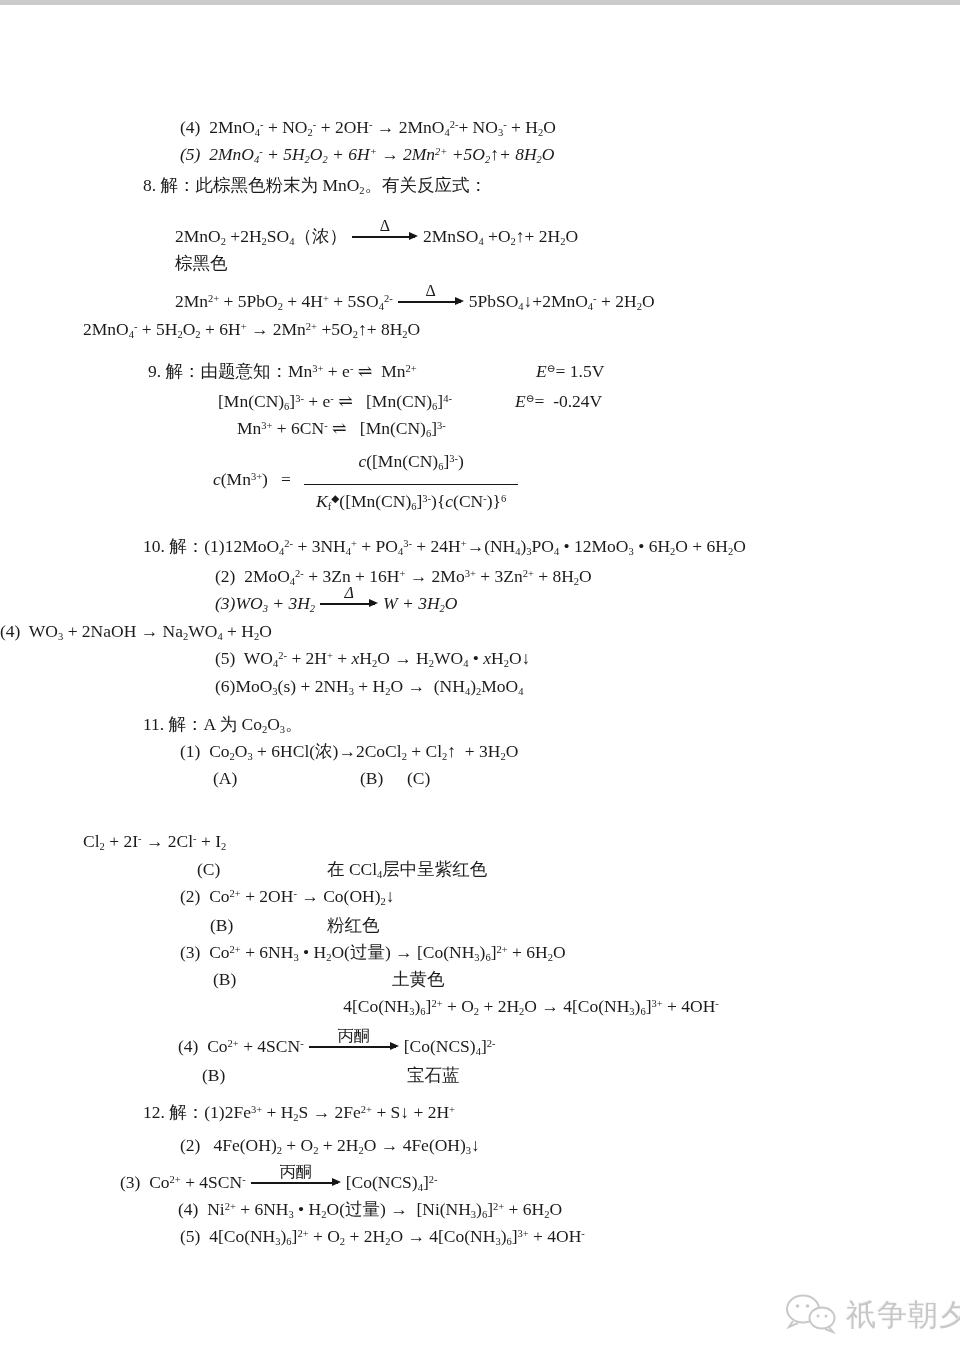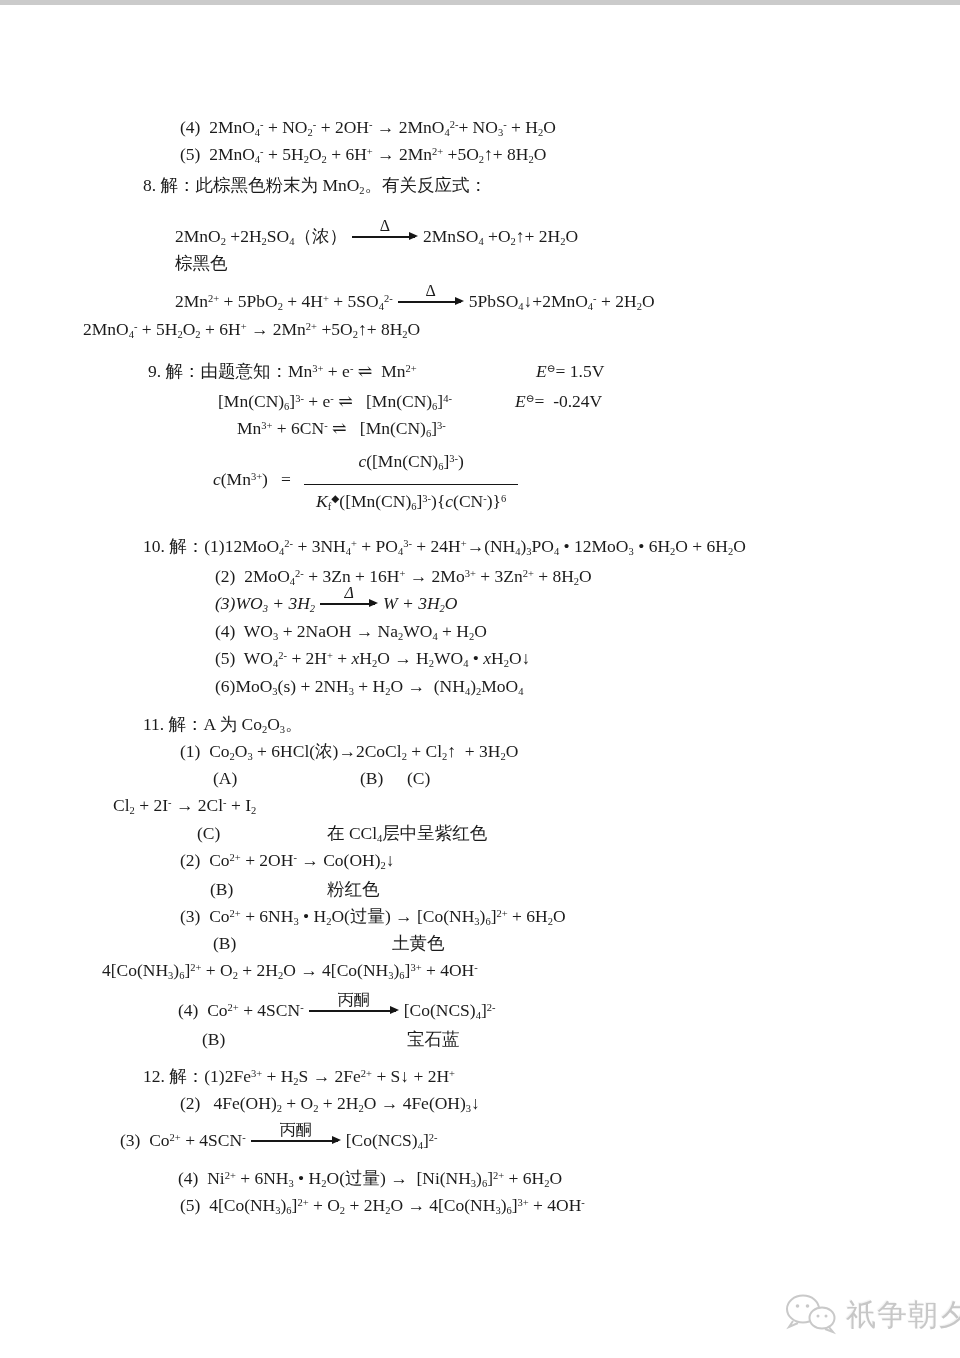--- a/index.html
+++ b/index.html
@@ -35,52 +35,52 @@
     font-family:"Liberation Sans","DejaVu Sans",sans-serif;white-space:pre;
   }
 </style>
 </head>
 <body style="background: rgb(255, 255, 255); color: rgb(27, 27, 27);">
 
 <div id="top-strip" style="background: rgb(203, 203, 203);"></div>
 
 <div id="doc">
     <div class="line" style="padding-left: 180px;"><span class="txt">(4)  2MnO<sub>4</sub><sup>-</sup> + NO<sub>2</sub><sup>-</sup> + 2OH<sup>-</sup> → 2MnO<sub>4</sub><sup>2-</sup>+ NO<sub>3</sub><sup>-</sup> + H<sub>2</sub>O</span></div>
-    <div class="line" style="padding-left: 180px;"><span class="txt">(5)  2MnO<sub>4</sub><sup>-</sup> + 5H<sub>2</sub>O<sub>2</sub> + 6H<sup>+</sup> → 2Mn<sup>2+</sup> +5O<sub>2</sub>↑+ 8H<sub>2</sub>O</span></div>
+    <div class="line" style="padding-left: 180px; font-style: italic;"><span class="txt">(5)  2MnO<sub>4</sub><sup>-</sup> + 5H<sub>2</sub>O<sub>2</sub> + 6H<sup>+</sup> → 2Mn<sup>2+</sup> +5O<sub>2</sub>↑+ 8H<sub>2</sub>O</span></div>
     <div class="line" style="margin-top: 4px; padding-left: 143px;"><span class="txt">8. 解：此棕黑色粉末为 MnO<sub>2</sub>。有关反应式：</span></div>
     <div class="line" style="margin-top: 24px; padding-left: 175px;"><span class="txt">2MnO<sub>2</sub> +2H<sub>2</sub>SO<sub>4</sub>（浓）</span><span class="larrow" style="width: 66px;"><span class="albl">Δ</span><span class="ashaft"></span></span><span class="txt">2MnSO<sub>4</sub> +O<sub>2</sub>↑+ 2H<sub>2</sub>O</span></div>
     <div class="line" style="padding-left: 175px;"><span class="txt">棕黑色</span></div>
     <div class="line" style="margin-top: 11px; padding-left: 175px;"><span class="txt">2Mn<sup>2+</sup> + 5PbO<sub>2</sub> + 4H<sup>+</sup> + 5SO<sub>4</sub><sup>2-</sup></span><span class="larrow" style="width: 66px;"><span class="albl">Δ</span><span class="ashaft"></span></span><span class="txt">5PbSO<sub>4</sub>↓+2MnO<sub>4</sub><sup>-</sup> + 2H<sub>2</sub>O</span></div>
     <div class="line" style="margin-top: 1px; padding-left: 83px;"><span class="txt">2MnO<sub>4</sub><sup>-</sup> + 5H<sub>2</sub>O<sub>2</sub> + 6H<sup>+</sup> → 2Mn<sup>2+</sup> +5O<sub>2</sub>↑+ 8H<sub>2</sub>O</span></div>
     <div class="line" style="margin-top: 15px; padding-left: 148px;"><span class="txt">9. 解：由题意知：Mn<sup>3+</sup> + e<sup>-</sup> ⇌  Mn<sup>2+</sup></span><span class="txt" style="position: absolute; left: 536px;"><i>E</i><sup>⊖</sup>= 1.5V</span></div>
     <div class="line" style="margin-top: 3px; padding-left: 218px;"><span class="txt">[Mn(CN)<sub>6</sub>]<sup>3-</sup> + e<sup>-</sup> ⇌   [Mn(CN)<sub>6</sub>]<sup>4-</sup></span><span class="txt" style="position: absolute; left: 515px;"><i>E</i><sup>⊖</sup>=  -0.24V</span></div>
     <div class="line" style="padding-left: 237px;"><span class="txt">Mn<sup>3+</sup> + 6CN<sup>-</sup> ⇌   [Mn(CN)<sub>6</sub>]<sup>3-</sup></span></div>
     <div class="line" style="margin-top: 6px; padding-left: 213px;"><span class="txt"><i>c</i>(Mn<sup>3+</sup>)   =   </span><span class="fracwrap"><span class="num"><i>c</i>([Mn(CN)<sub>6</sub>]<sup>3-</sup>)</span><span class="den"><i>K</i><sub>f</sub><sup>◆</sup>([Mn(CN)<sub>6</sub>]<sup>3-</sup>){<i>c</i>(CN<sup>-</sup>)}<sup>6</sup></span></span></div>
     <div class="line" style="margin-top: 19px; padding-left: 143px;"><span class="txt">10. 解：(1)12MoO<sub>4</sub><sup>2-</sup> + 3NH<sub>4</sub><sup>+</sup> + PO<sub>4</sub><sup>3-</sup> + 24H<sup>+</sup>→(NH<sub>4</sub>)<sub>3</sub>PO<sub>4</sub> • 12MoO<sub>3</sub> • 6H<sub>2</sub>O + 6H<sub>2</sub>O</span></div>
     <div class="line" style="margin-top: 3px; padding-left: 215px;"><span class="txt">(2)  2MoO<sub>4</sub><sup>2-</sup> + 3Zn + 16H<sup>+</sup> → 2Mo<sup>3+</sup> + 3Zn<sup>2+</sup> + 8H<sub>2</sub>O</span></div>
     <div class="line" style="padding-left: 215px; font-style: italic;"><span class="txt">(3)WO<sub>3</sub> + 3H<sub>2</sub></span><span class="larrow" style="width: 58px;"><span class="albl">Δ</span><span class="ashaft"></span></span><span class="txt">W + 3H<sub>2</sub>O</span></div>
-    <div class="line" style="margin-top: 1px; padding-left: 215px;"><span class="txt">(4)  WO<sub>3</sub> + 2NaOH → Na<sub>2</sub>WO<sub>4</sub> + H<sub>2</sub>O</span></div>
+    <div class="line" style="margin-top: 1px; "><span class="txt">(4)  WO<sub>3</sub> + 2NaOH → Na<sub>2</sub>WO<sub>4</sub> + H<sub>2</sub>O</span></div>
     <div class="line" style="padding-left: 215px;"><span class="txt">(5)  WO<sub>4</sub><sup>2-</sup> + 2H<sup>+</sup> + <i>x</i>H<sub>2</sub>O → H<sub>2</sub>WO<sub>4</sub> • <i>x</i>H<sub>2</sub>O↓</span></div>
     <div class="line" style="margin-top: 1px; padding-left: 215px;"><span class="txt">(6)MoO<sub>3</sub>(s) + 2NH<sub>3</sub> + H<sub>2</sub>O →  (NH<sub>4</sub>)<sub>2</sub>MoO<sub>4</sub></span></div>
     <div class="line" style="margin-top: 11px; padding-left: 143px;"><span class="txt">11. 解：A 为 Co<sub>2</sub>O<sub>3</sub>。</span></div>
     <div class="line" style="padding-left: 180px;"><span class="txt">(1)  Co<sub>2</sub>O<sub>3</sub> + 6HCl(浓)→2CoCl<sub>2</sub> + Cl<sub>2</sub>↑  + 3H<sub>2</sub>O</span></div>
     <div class="line" style="padding-left: 213px;"><span class="txt">(A)</span><span class="txt" style="position: absolute; left: 360px;">(B)</span><span class="txt" style="position: absolute; left: 407px;">(C)</span></div>
-    <div class="line" style="padding-left: 113px;"><span class="txt">Cl<sub>2</sub> + 2I<sup>-</sup> → 2Cl<sup>-</sup> + I<sub>2</sub></span></div>
+    <div class="line" style="padding-left: 83px; margin-top: 36px;"><span class="txt">Cl<sub>2</sub> + 2I<sup>-</sup> → 2Cl<sup>-</sup> + I<sub>2</sub></span></div>
     <div class="line" style="margin-top: 1px; padding-left: 197px;"><span class="txt">(C)</span><span class="txt" style="position: absolute; left: 327px;">在 CCl<sub>4</sub>层中呈紫红色</span></div>
     <div class="line" style="padding-left: 180px;"><span class="txt">(2)  Co<sup>2+</sup> + 2OH<sup>-</sup> → Co(OH)<sub>2</sub>↓</span></div>
     <div class="line" style="margin-top: 2px; padding-left: 210px;"><span class="txt">(B)</span><span class="txt" style="position: absolute; left: 327px;">粉红色</span></div>
     <div class="line" style="padding-left: 180px;"><span class="txt">(3)  Co<sup>2+</sup> + 6NH<sub>3</sub> • H<sub>2</sub>O(过量) → [Co(NH<sub>3</sub>)<sub>6</sub>]<sup>2+</sup> + 6H<sub>2</sub>O</span></div>
     <div class="line" style="padding-left: 213px;"><span class="txt">(B)</span><span class="txt" style="position: absolute; left: 392px;">土黄色</span></div>
-    <div class="line" style="padding-left: 102px;"><span class="txt">4[Co(NH<sub>3</sub>)<sub>6</sub>]<sup>2+</sup> + O<sub>2</sub> + 2H<sub>2</sub>O → 4[Co(NH<sub>3</sub>)<sub>6</sub>]<sup>3+</sup> + 4OH<sup>-</sup></span></div>
+    <div class="line" style="padding-left: 102px; text-align: center;"><span class="txt">4[Co(NH<sub>3</sub>)<sub>6</sub>]<sup>2+</sup> + O<sub>2</sub> + 2H<sub>2</sub>O → 4[Co(NH<sub>3</sub>)<sub>6</sub>]<sup>3+</sup> + 4OH<sup>-</sup></span></div>
     <div class="line" style="margin-top: 13px; padding-left: 178px;"><span class="txt">(4)  Co<sup>2+</sup> + 4SCN<sup>-</sup></span><span class="larrow" style="width: 90px;"><span class="albl">丙酮</span><span class="ashaft"></span></span><span class="txt">[Co(NCS)<sub>4</sub>]<sup>2-</sup></span></div>
     <div class="line" style="margin-top: 2px; padding-left: 202px;"><span class="txt">(B)</span><span class="txt" style="position: absolute; left: 407px;">宝石蓝</span></div>
     <div class="line" style="margin-top: 10px; padding-left: 143px;"><span class="txt">12. 解：(1)2Fe<sup>3+</sup> + H<sub>2</sub>S → 2Fe<sup>2+</sup> + S↓ + 2H<sup>+</sup></span></div>
-    <div class="line" style="margin-top: 0; padding-left: 180px;"><span class="txt">(2)   4Fe(OH)<sub>2</sub> + O<sub>2</sub> + 2H<sub>2</sub>O → 4Fe(OH)<sub>3</sub>↓</span></div>
+    <div class="line" style="margin-top: 6px; padding-left: 180px;"><span class="txt">(2)   4Fe(OH)<sub>2</sub> + O<sub>2</sub> + 2H<sub>2</sub>O → 4Fe(OH)<sub>3</sub>↓</span></div>
     <div class="line" style="margin-top: 10px; padding-left: 120px;"><span class="txt">(3)  Co<sup>2+</sup> + 4SCN<sup>-</sup></span><span class="larrow" style="width: 90px;"><span class="albl">丙酮</span><span class="ashaft"></span></span><span class="txt">[Co(NCS)<sub>4</sub>]<sup>2-</sup></span></div>
-    <div class="line" style="margin-top: 11px; padding-left: 178px;"><span class="txt">(4)  Ni<sup>2+</sup> + 6NH<sub>3</sub> • H<sub>2</sub>O(过量) →  [Ni(NH<sub>3</sub>)<sub>6</sub>]<sup>2+</sup> + 6H<sub>2</sub>O</span></div>
+    <div class="line" style="margin-top: 0; padding-left: 178px;"><span class="txt">(4)  Ni<sup>2+</sup> + 6NH<sub>3</sub> • H<sub>2</sub>O(过量) →  [Ni(NH<sub>3</sub>)<sub>6</sub>]<sup>2+</sup> + 6H<sub>2</sub>O</span></div>
     <div class="line" style="padding-left: 180px;"><span class="txt">(5)  4[Co(NH<sub>3</sub>)<sub>6</sub>]<sup>2+</sup> + O<sub>2</sub> + 2H<sub>2</sub>O → 4[Co(NH<sub>3</sub>)<sub>6</sub>]<sup>3+</sup> + 4OH<sup>-</sup></span></div>
   </div>
 
 <div id="watermark">
   <span aria-hidden="true">
     <svg width="58" height="44" viewBox="0 0 58 44" fill="none">
       <ellipse cx="22" cy="18" rx="16" ry="13.5" stroke="#c9c9c9" stroke-width="2"></ellipse>
       <circle cx="16.5" cy="15" r="1.8" fill="#c9c9c9"></circle>
       <circle cx="26.5" cy="15" r="1.8" fill="#c9c9c9"></circle>
       <path d="M12 30 L8 36 L17 32" stroke="#c9c9c9" stroke-width="2" fill="none"></path>

